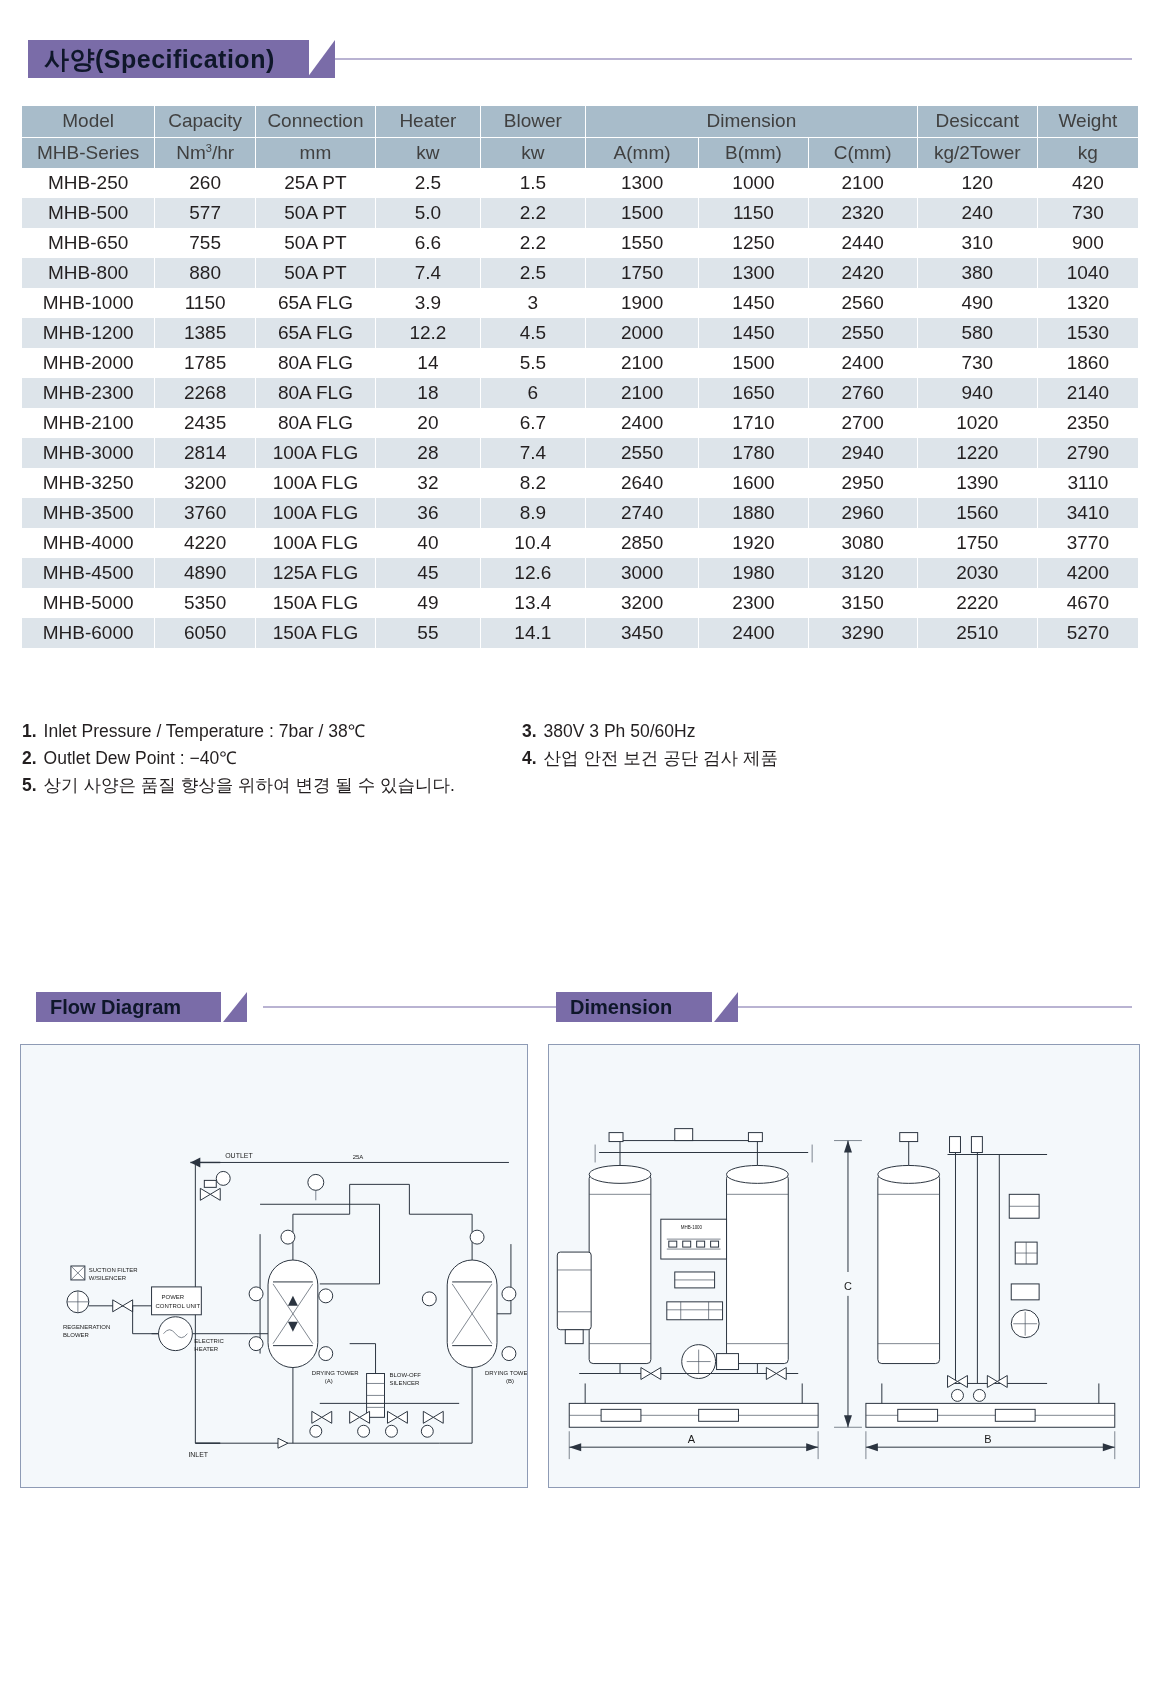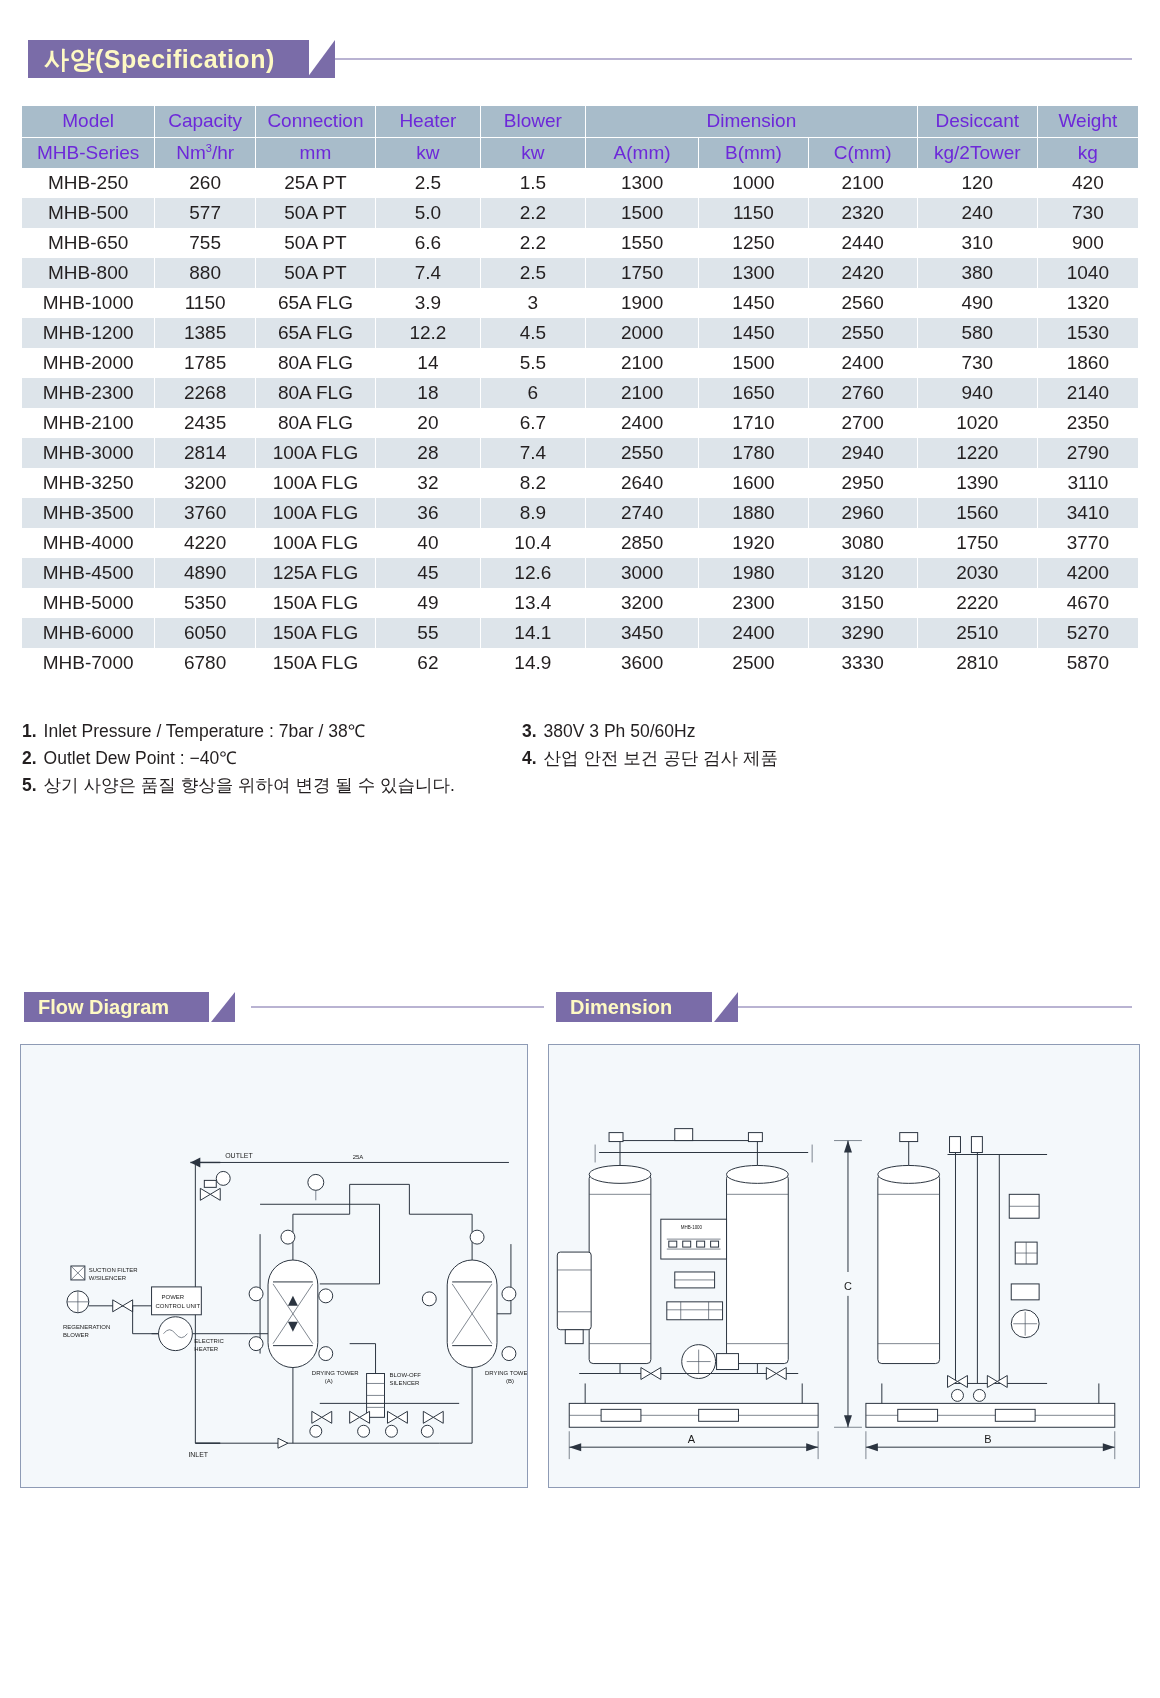--- a/index.html
+++ b/index.html
@@ -21,21 +21,21 @@
     display: flex;
     align-items: center;
   }
   .banner {
     position: relative;
     background: #7a6ca8;
     height: 34px;
     display: flex;
     align-items: center;
     padding: 0 34px 0 16px;
-    color: #fef9c3;
+    color: #0f172a;
     font-weight: bold;
     white-space: nowrap;
   }
   .banner::after {
     content: "";
     position: absolute;
     right: -26px; top: 0;
     width: 0; height: 0;
     border-style: solid;
     border-width: 0 0 34px 26px;
@@ -65,21 +65,21 @@
     text-align: center;
     border: none;
     padding: 0;
     font-weight: normal;
     white-space: nowrap;
   }
   #spec-table thead th {
     background: #a8bcca;
     height: 31px;
     font-size: 19px;
-    color: #6d28d9;
+    color: #404040;
     border-right: 1px solid #ffffff;
   }
   #spec-table thead tr:first-child th { border-bottom: 1px solid #ffffff; }
   #spec-table thead th:last-child { border-right: none; }
   #spec-table tbody td {
     height: 30px;
     border-right: 1px solid #ffffff;
     font-size: 19px;
   }
   #spec-table tbody td:last-child { border-right: none; }
@@ -111,21 +111,21 @@
   }
   #notes .note-row { display: flex; }
   #notes .col-l { width: 500px; }
   #notes .col-r { width: 560px; }
   #notes .note { display: flex; align-items: baseline; }
   #notes .num { font-weight: bold; margin-right: 7px; }
   #notes .num::after { content: "."; }
   #notes .wide { width: 100%; }
 
   
-  #flow-head { left: 24px; top: 992px; width: 520px; gap: 16px; }
+  #flow-head { left: 36px; top: 992px; width: 520px; gap: 16px; }
   #dim-head  { left: 556px; top: 992px; width: 576px; }
   #flow-head .banner, #dim-head .banner { font-size: 20px; height: 30px; padding: 0 40px 0 14px; }
   #flow-head .banner::after, #dim-head .banner::after { border-width: 0 0 30px 24px; }
 
   
   .panel {
     position: absolute;
     background: #f4f8fb;
     border: 1px solid #8e9bb5;
   }
@@ -375,32 +375,20 @@
         <td>6050</td>
         <td>150A FLG</td>
         <td>55</td>
         <td>14.1</td>
         <td>3450</td>
         <td>2400</td>
         <td>3290</td>
         <td>2510</td>
         <td>5270</td>
       </tr>
-      <tr>
-        <td class="model">MHB-7000</td>
-        <td>6780</td>
-        <td>150A FLG</td>
-        <td>62</td>
-        <td>14.9</td>
-        <td>3600</td>
-        <td>2500</td>
-        <td>3330</td>
-        <td>2810</td>
-        <td>5870</td>
-      </tr>
     </tbody>
 </table>
 
 <div id="notes">
   <div class="note-row">
     <div class="col-l">
       <div class="note">
         <span class="num">1</span>
         <span>Inlet Pressure / Temperature : 7bar / 38℃</span>
       </div>

